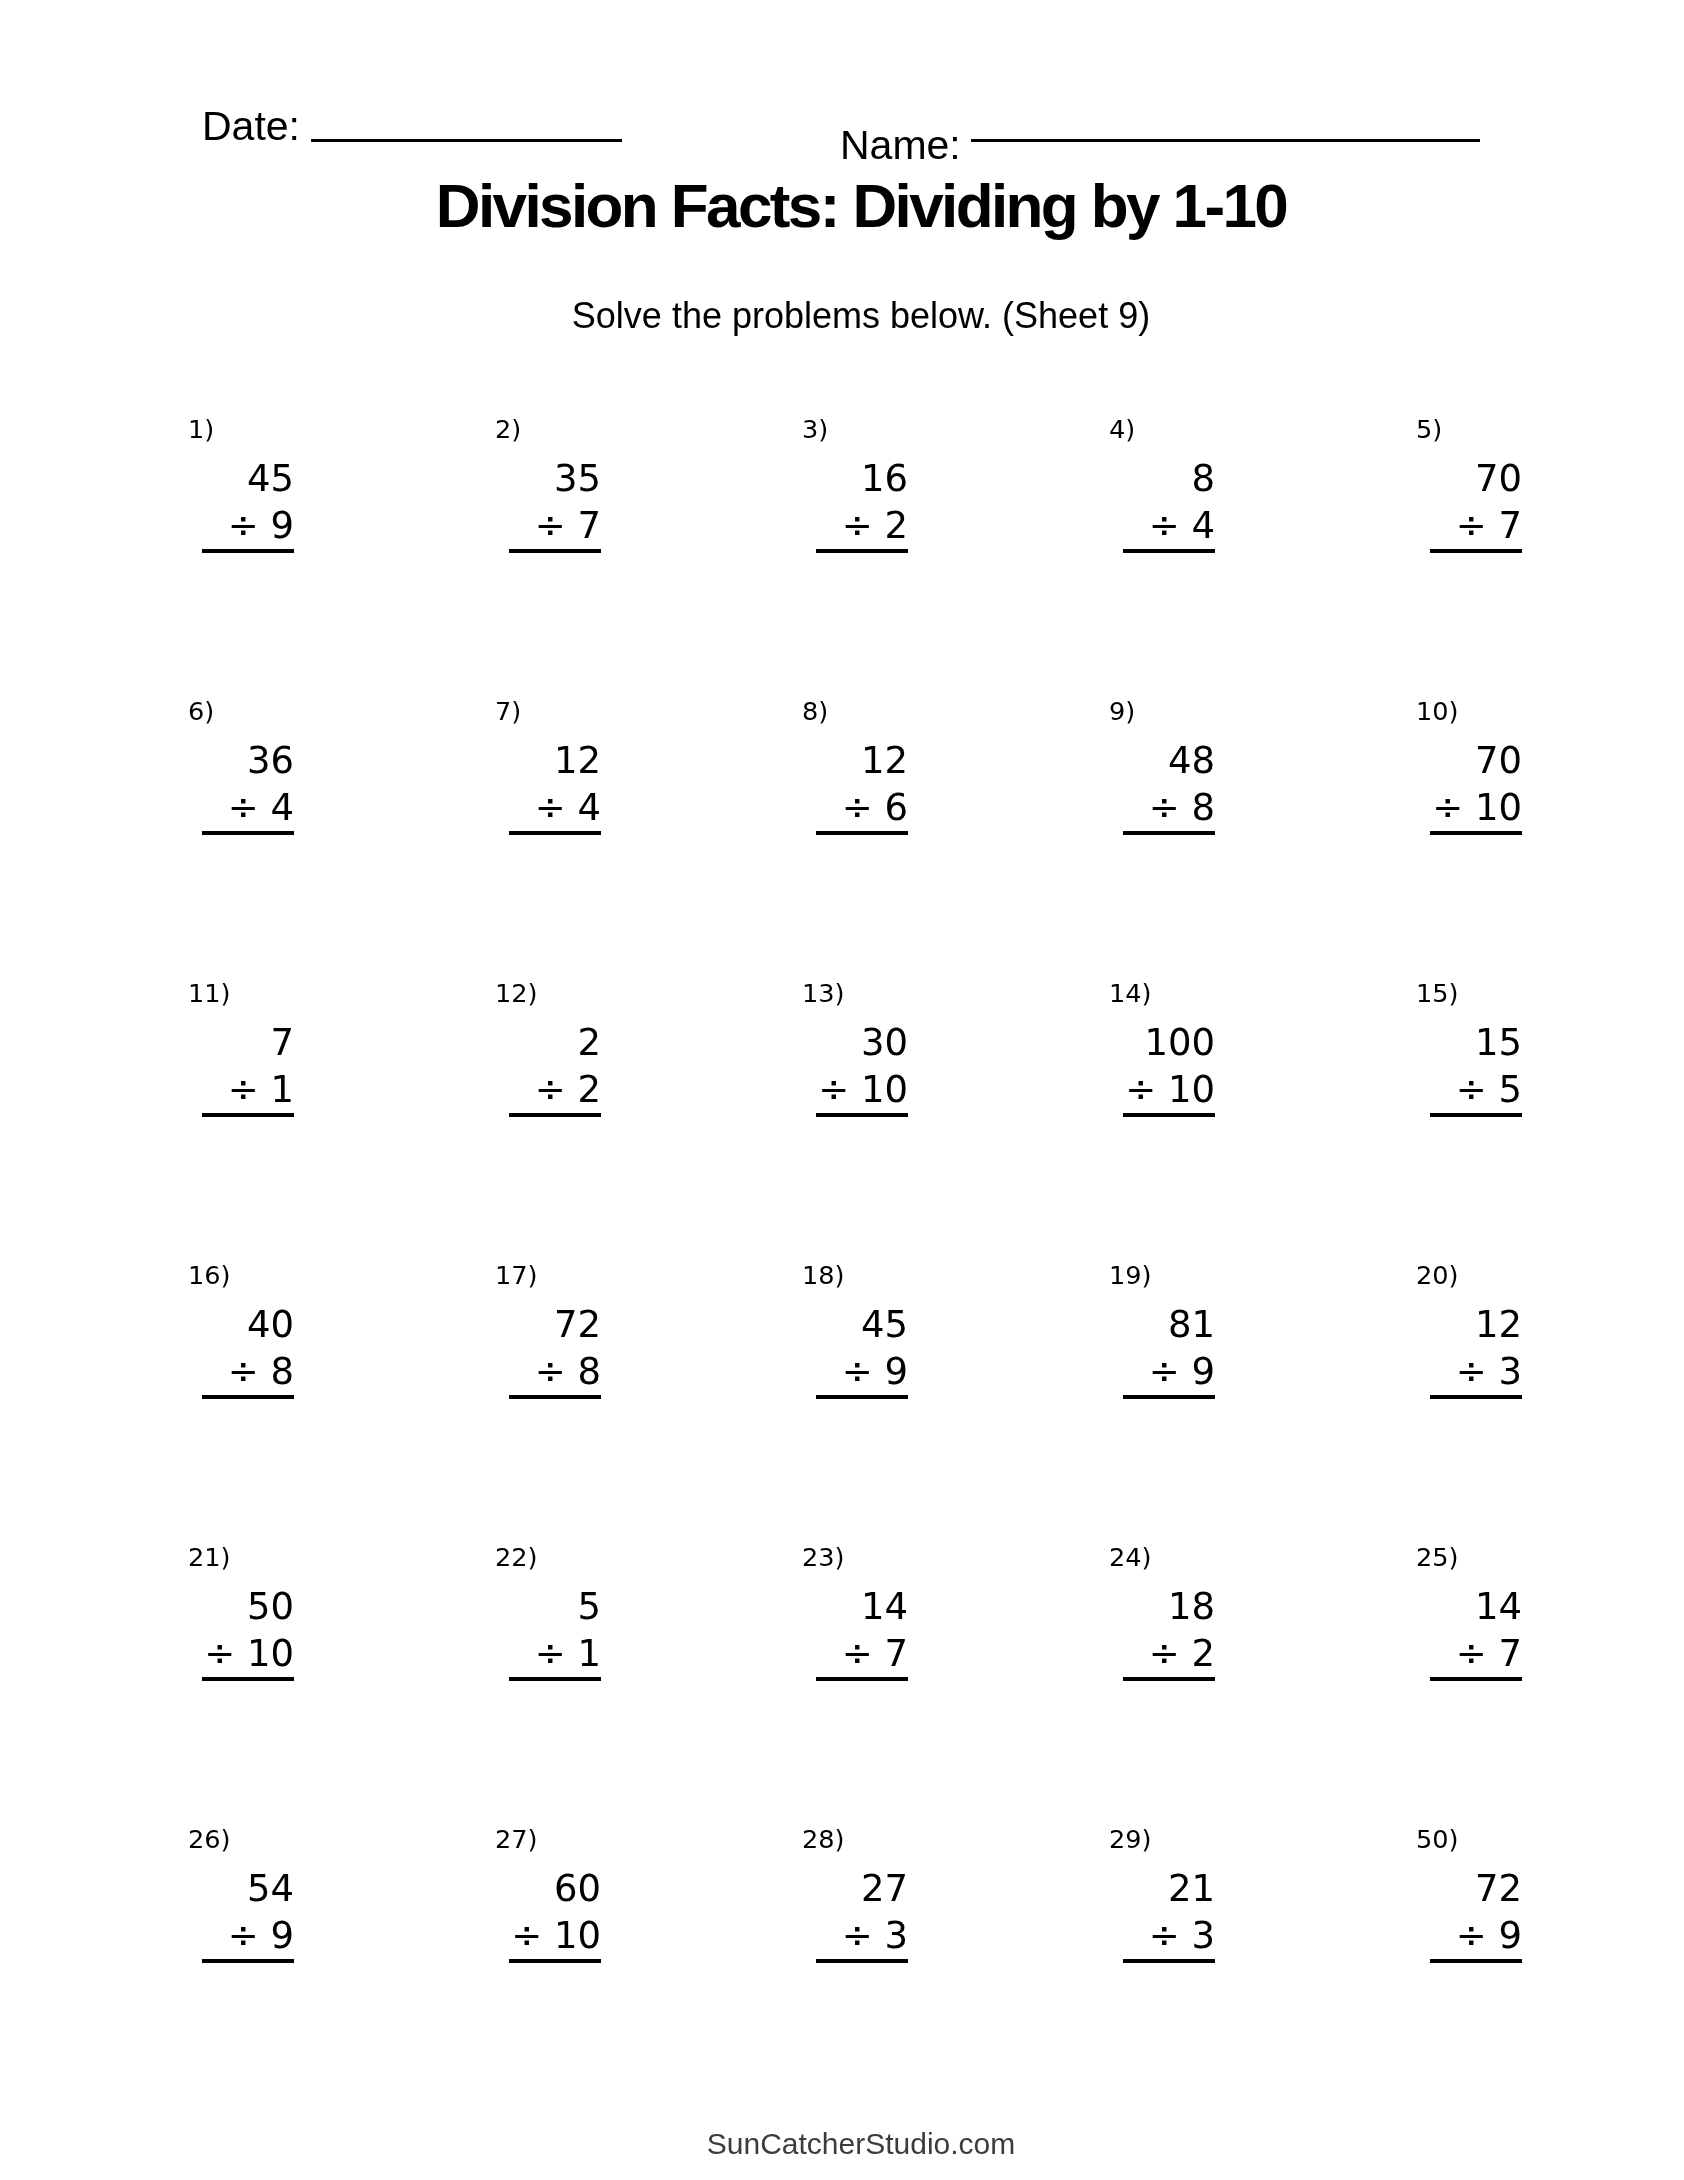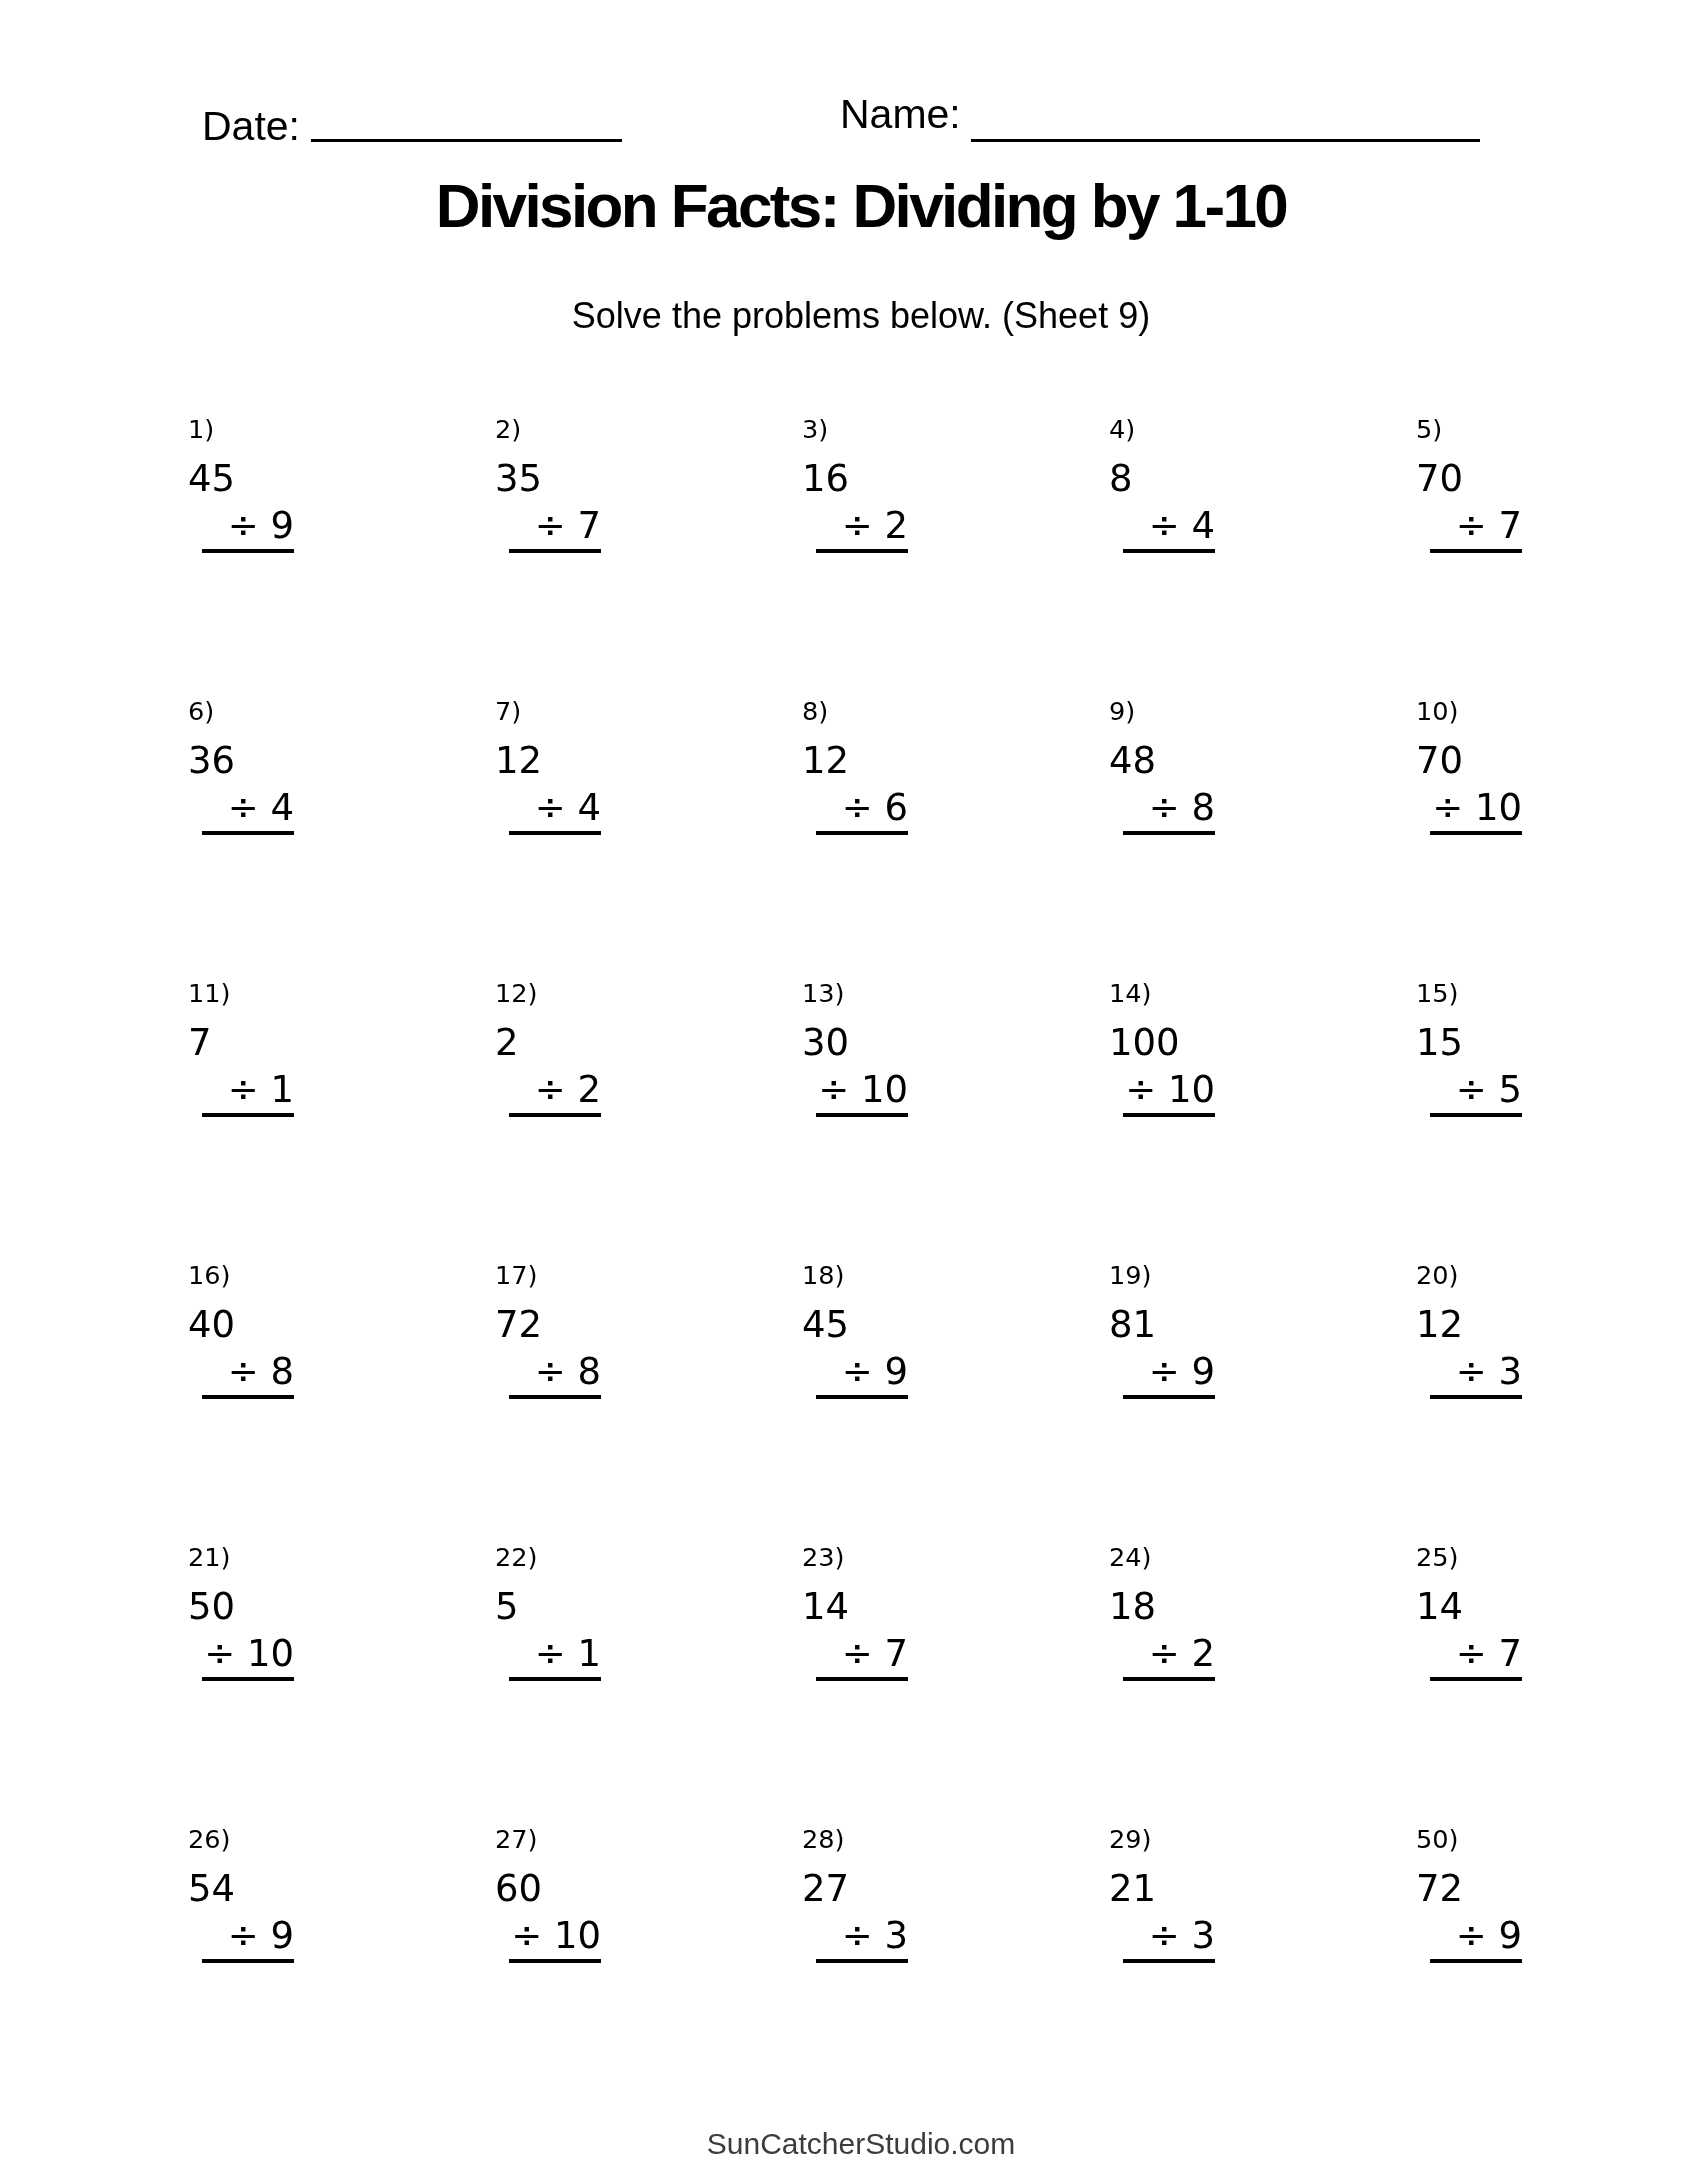--- a/index.html
+++ b/index.html
@@ -10,21 +10,21 @@
     background:#ffffff;
     color:#000000;
     font-family:"Liberation Sans", sans-serif;
     overflow:hidden;
     padding-left:37px;
   }
 
   
   .field-label { position:absolute; font-size:41px; line-height:41px; }
   .date-label  { left:202px; top:106px; }
-  .name-label  { left:840px; top:94px; }
+  .name-label  { left:840px; top:125px; }
   .fill-line   { position:absolute; height:3.4px; background:#000; }
   .date-line   { left:311px;  top:139px; width:311px; }
   .name-line   { left:971px; top:139px; width:509px; }
 
   
   .title {
     position:absolute; left:0; width:100%; top:175px;
     text-align:center;
     font-size:62px; font-weight:bold; letter-spacing:-2.6px;
     line-height:1.0;
@@ -39,21 +39,21 @@
   .grid {
     position:absolute; left:188px; top:417px;
     display:grid;
     grid-template-columns:repeat(5, 106px);
     column-gap:201px;
     grid-auto-rows:282px;
     font-family:"DejaVu Sans", sans-serif;
   }
   .problem   { position:relative; }
   .p-num     { font-size:25.6px; line-height:25.6px; text-align:left; }
-  .p-dividend{ font-size:37px; line-height:37px; margin-top:17px; text-align:left; white-space:pre; }
+  .p-dividend{ font-size:37px; line-height:37px; margin-top:17px; text-align:right; white-space:pre; }
   .p-divisor { font-size:37px; line-height:37px; margin-top:10.2px; text-align:right; white-space:pre; }
   .p-line    { margin-top:5.1px; margin-left:auto; width:92px; height:0; border-bottom:4.3px solid #000; }
 
   
   .footer {
     position:absolute; left:0; width:100%; top:2127px;
     text-align:center;
     font-size:30px; color:#3c3c3c;
   }
 </style>

